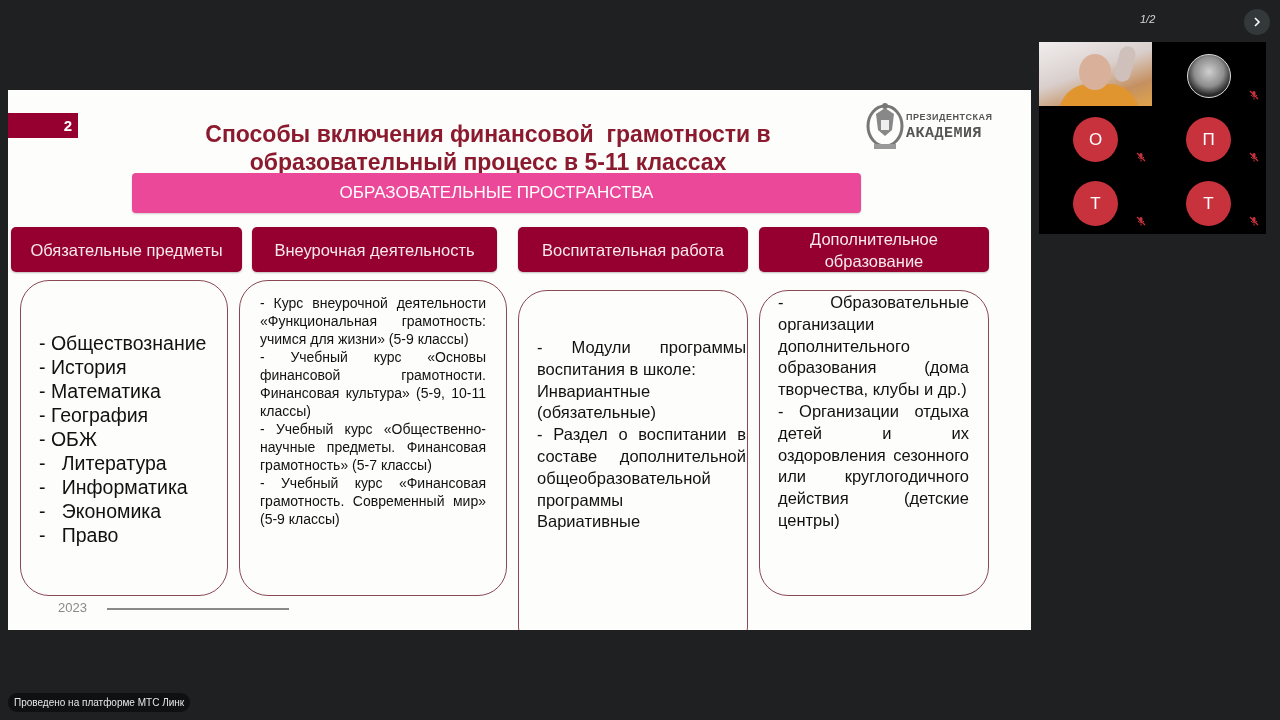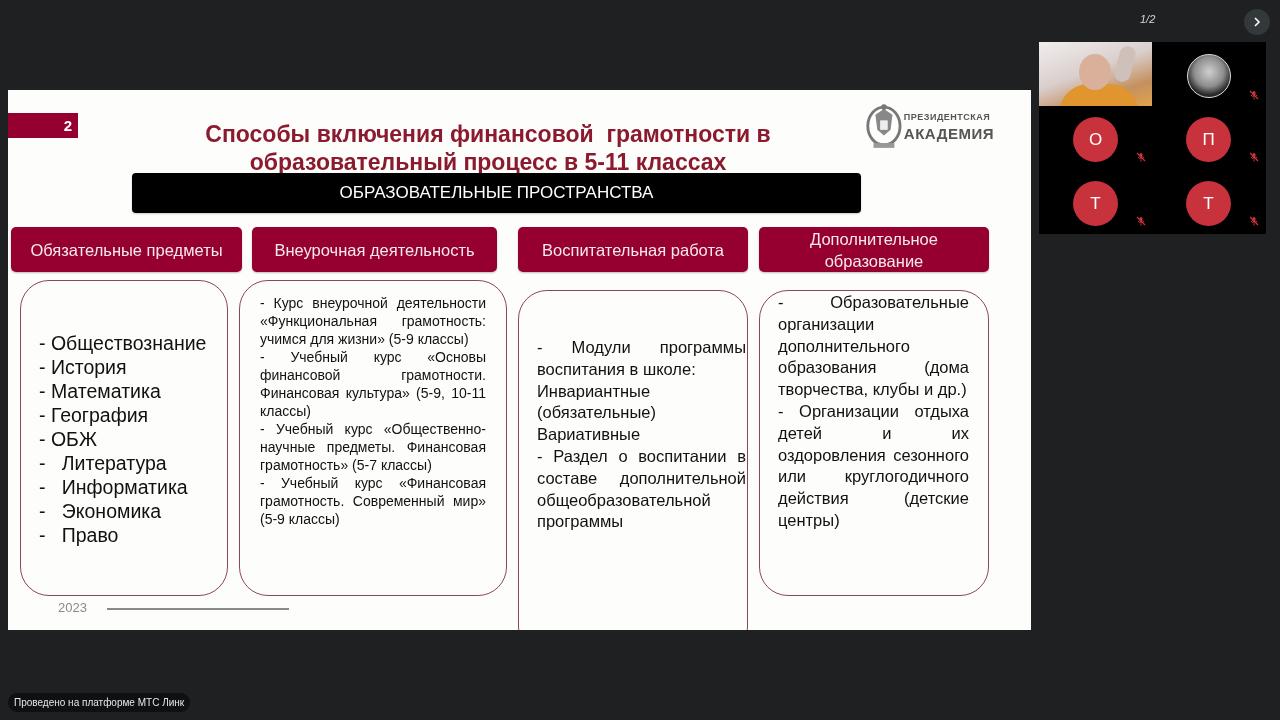--- a/index.html
+++ b/index.html
@@ -7,23 +7,23 @@
   .app { position: relative; width: 1280px; height: 720px; background: #1e2021; }
 
   
   .slide { position: absolute; left: 8px; top: 90px; width: 1023px; height: 540px; background: #fdfdfc; overflow: hidden; }
   .slide-num { position: absolute; left: 0; top: 23px; width: 70px; height: 25px; background: #960030; color: #fff; font-size: 15px; font-weight: bold; text-align: right; padding-right: 6px; line-height: 25px; }
   .slide-title { position: absolute; left: 130px; top: 22px; width: 700px; text-align: center; color: #8b1a2e; font-weight: bold; font-size: 23px; line-height: 28px; margin-top: 8px; }
   .logo { position: absolute; left: 856px; top: 9px; width: 130px; height: 56px; display: flex; align-items: center; gap: 0; }
   .logo-emblem { width: 42px; height: 54px; }
   .logo-text { color: #555; font-weight: bold; line-height: 1; }
   .logo-text .l1 { font-size: 9px; letter-spacing: 0.5px; }
-  .logo-text .l2 { font-size: 15px; letter-spacing: 0.5px; margin-top: 4px; }
+  .logo-text .l2 { font-size: 15px; letter-spacing: 0.5px; margin-top: 4px; font-family: Liberation Mono, monospace; }
 
-  .banner { position: absolute; left: 124px; top: 83px; width: 729px; height: 40px; background: #000000; border-radius: 4px; color: #fff; font-size: 17px; text-align: center; line-height: 40px; box-shadow: 0 1px 2px rgba(0,0,0,0.2); }
+  .banner { position: absolute; left: 124px; top: 83px; width: 729px; height: 40px; background: #ec4899; border-radius: 4px; color: #fff; font-size: 17px; text-align: center; line-height: 40px; box-shadow: 0 1px 2px rgba(0,0,0,0.2); }
 
   .col-head { position: absolute; top: 137px; height: 45px; background: #960030; border-radius: 5px; color: #f6e8ee; font-size: 16.5px; display: flex; align-items: center; justify-content: center; text-align: center; line-height: 22px; box-shadow: 0 1px 2px rgba(0,0,0,0.25); }
 
   .box { position: absolute; border: 1px solid #8a4852; border-radius: 29px; background: #fdfdfc; color: #111; }
   .box1 { left: 12px; top: 190px; width: 208px; height: 316px; padding: 50px 0 0 18px; font-size: 19.5px; line-height: 24px; }
   .box1 .item { white-space: pre; }
   .box2 { left: 231px; top: 190px; width: 268px; height: 316px; padding: 13px 20px 0 20px; font-size: 14px; line-height: 18px; text-align: justify; }
   .box3 { left: 510px; top: 200px; width: 230px; height: 366px; padding: 46px 1px 0 18px; font-size: 16.5px; line-height: 21.8px; text-align: justify; }
   .box4 { left: 751px; top: 200px; width: 230px; height: 306px; padding: 1px 19px 16px 18px; font-size: 16.5px; line-height: 21.8px; text-align: justify; }
   .para { display: block; }
@@ -97,22 +97,22 @@
       <span class="para">- Курс внеурочной деятельности «Функциональная грамотность: учимся для жизни» (5-9 классы)</span>
       <span class="para">- Учебный курс «Основы финансовой грамотности. Финансовая культура» (5-9, 10-11 классы)</span>
       <span class="para">- Учебный курс «Общественно-научные предметы. Финансовая грамотность» (5-7 классы)</span>
       <span class="para">- Учебный курс «Финансовая грамотность. Современный мир» (5-9 классы)</span>
     </div>
 
     <div class="box box3">
       <span class="para">- Модули программы воспитания в школе:</span>
       <span class="para">Инвариантные</span>
       <span class="para">(обязательные)</span>
+      <span class="para">- Раздел о воспитании в составе дополнительной общеобразовательной программы</span>
       <span class="para">Вариативные</span>
-      <span class="para">- Раздел о воспитании в составе дополнительной общеобразовательной программы</span>
     </div>
 
     <div class="box box4">
       <span class="para">- Образовательные организации дополнительного образования (дома творчества, клубы и др.)</span>
       <span class="para">- Организации отдыха детей и их оздоровления сезонного или круглогодичного действия (детские центры)</span>
     </div>
 
     <div class="footer-year">2023</div>
     <div class="footer-line"></div>
   </div>

